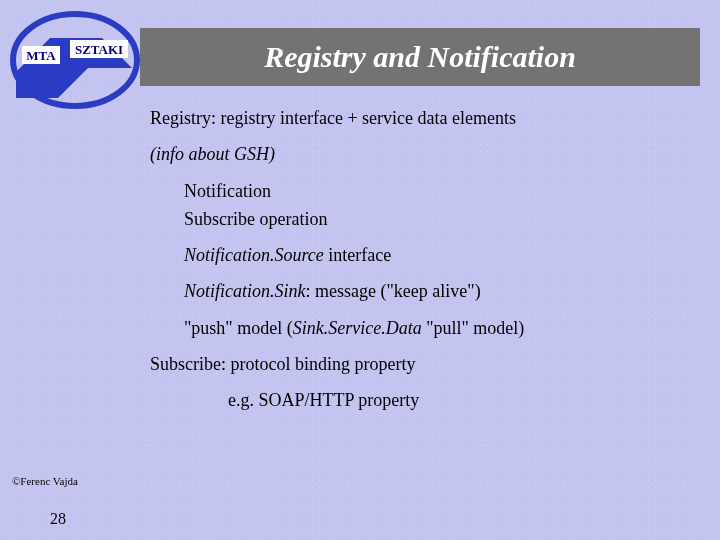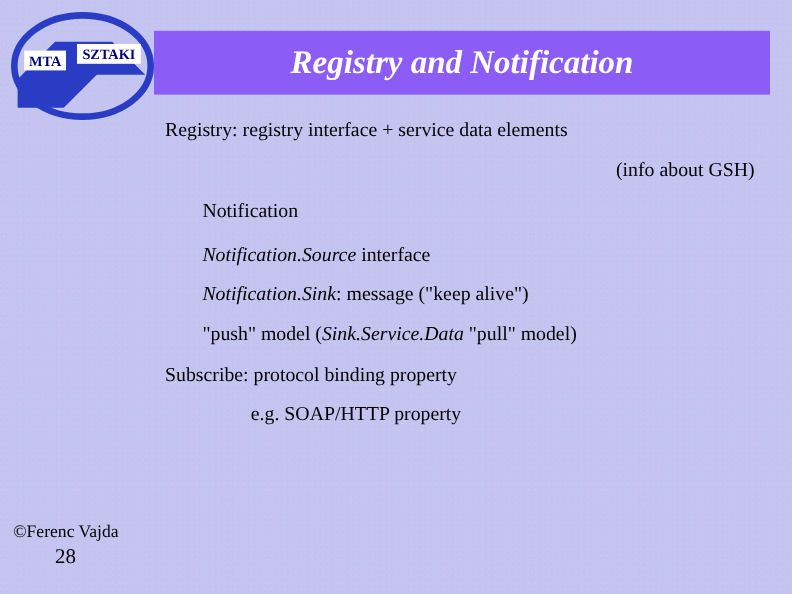--- a/index.html
+++ b/index.html
@@ -25,21 +25,21 @@
     width: 130px;
     height: 100px;
   }
 
   .title-bar {
     position: absolute;
     left: 140px;
     top: 28px;
     width: 560px;
     height: 58px;
-    background: #8b5cf6;
+    background: #737373;
     display: flex;
     align-items: center;
     justify-content: center;
   }
   .title-bar .title {
     color: #fff;
     font-size: 30px;
     font-style: italic;
     font-weight: bold;
   }
@@ -48,34 +48,34 @@
     position: absolute;
     left: 150px;
     top: 106px;
     width: 560px;
     font-size: 18px;
     line-height: 1.35;
   }
   .content .row { margin-bottom: 12px; }
   .indent1 { padding-left: 34px; }
   .indent2 { padding-left: 78px; }
-  .right { text-align: right; padding-right: 24px; }
+  .right { padding-right: 24px; font-style: italic; }
   .it { font-style: italic; margin-top: 25px; }
 
   .copyright {
     position: absolute;
     left: 12px;
     top: 475px;
-    font-size: 16px;
+    font-size: 11px;
   }
   .pagenum {
     position: absolute;
     left: 50px;
-    top: 496px;
-    font-size: 19px;
+    top: 510px;
+    font-size: 16px;
   }
 </style>
 </head>
 <body>
 
 <div class="logo">
   <svg viewBox="0 0 130 100" width="130" height="100">
     <ellipse cx="65" cy="50" rx="62" ry="46" fill="none" stroke="#2a3cc4" stroke-width="6"></ellipse>
     <polygon points="6,62 40,28 92,28 122,58 78,58 48,88 6,88" fill="#2a3cc4"></polygon>
     <rect x="12" y="36" width="38" height="18" fill="#fff"></rect>
@@ -85,21 +85,22 @@
   </svg>
 </div>
 
 <div class="title-bar">
   <span class="title">Registry and Notification</span>
 </div>
 
 <div class="content">
   <div class="row">Registry: registry interface + service data elements</div>
   <div class="row right">(info about GSH)</div>
-  <div class="row indent1" style="margin-bottom:16px">Notification</div>
+  <div class="row indent1" style="margin-bottom:4px">Notification</div>
+  <div class="row indent1">Subscribe operation</div>
   <div class="row indent1">
     <span class="it">Notification.Source</span><span> interface</span>
   </div>
   <div class="row indent1">
     <span class="it">Notification.Sink</span><span>:  message ("keep alive")</span>
   </div>
   <div class="row indent1">
     <span>"push" model (</span><span class="it">Sink.Service.Data</span><span> "pull" model)</span>
   </div>
   <div class="row">Subscribe: protocol binding property</div>

